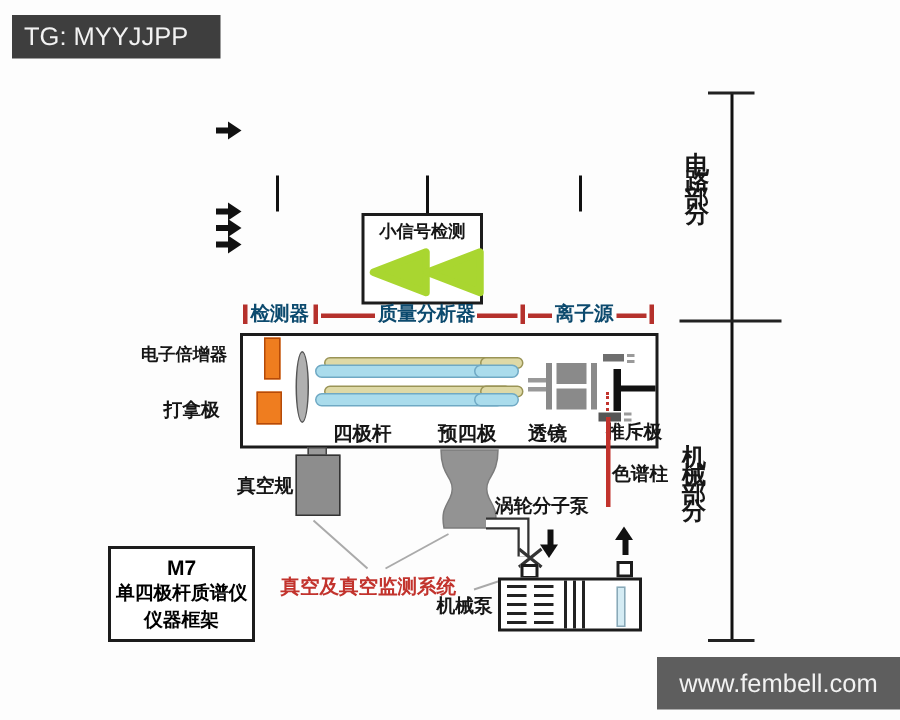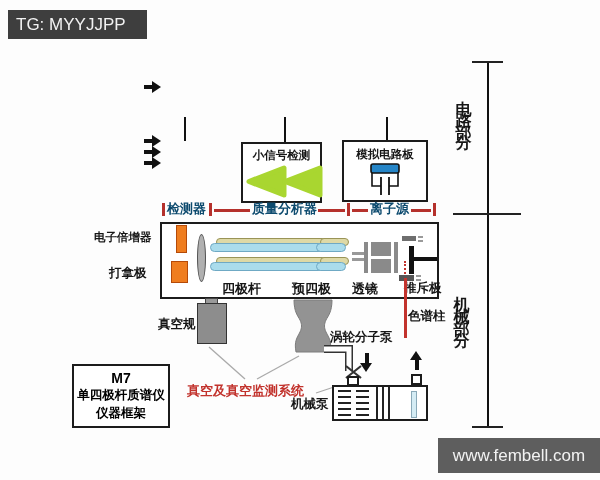--- a/index.html
+++ b/index.html
@@ -66,28 +66,20 @@
 
 
   <div class="box" style="left:241px;top:142px;width:81px;height:61px;text-align:center;">
     <div class="lbl" style="position:static;font-size:11.5px;margin-top:5px;">小信号检测</div>
     <svg width="80" height="34" viewBox="0 0 80 34" style="margin-top:2px;">
       <polygon points="41,4 41,31 6,17.5" fill="#a9d630" stroke="#a9d630" stroke-width="5" stroke-linejoin="round"></polygon>
       <polygon points="77,4 77,31 42,17.5" fill="#a9d630" stroke="#a9d630" stroke-width="5" stroke-linejoin="round"></polygon>
     </svg>
   </div>
 
-  <div class="box" style="left:342px;top:140px;width:86px;height:62px;text-align:center;">
-    <div class="lbl" style="position:static;font-size:11.5px;margin-top:6px;">模拟电路板</div>
-    <svg width="58" height="35" viewBox="0 0 58 35" style="margin-top:1px;">
-      <path d="M16 11 L16 24 L25 24 M42 11 L42 24 L33 24" fill="none" stroke="#111" stroke-width="1.6"></path>
-      <path d="M25 15 L25 33 M33 15 L33 33" stroke="#111" stroke-width="1.8" fill="none"></path>
-      <rect x="15" y="2" width="28" height="9" rx="2" fill="#2585c7" stroke="#111" stroke-width="1.6"></rect>
-    </svg>
-  </div>
 
   <div class="rbar" style="left:162px;"></div>
   <div class="lbl red" style="left:167px;top:202px;font-size:13px;">检测器</div>
   <div class="rbar" style="left:209px;"></div>
   <div class="rdash" style="left:214px;width:36px;"></div>
   <div class="lbl red" style="left:252px;top:202px;font-size:13px;">质量分析器</div>
   <div class="rdash" style="left:318px;width:27px;"></div>
   <div class="rbar" style="left:347px;"></div>
   <div class="rdash" style="left:352px;width:16px;"></div>
   <div class="lbl red" style="left:370px;top:202px;font-size:13px;">离子源</div>

